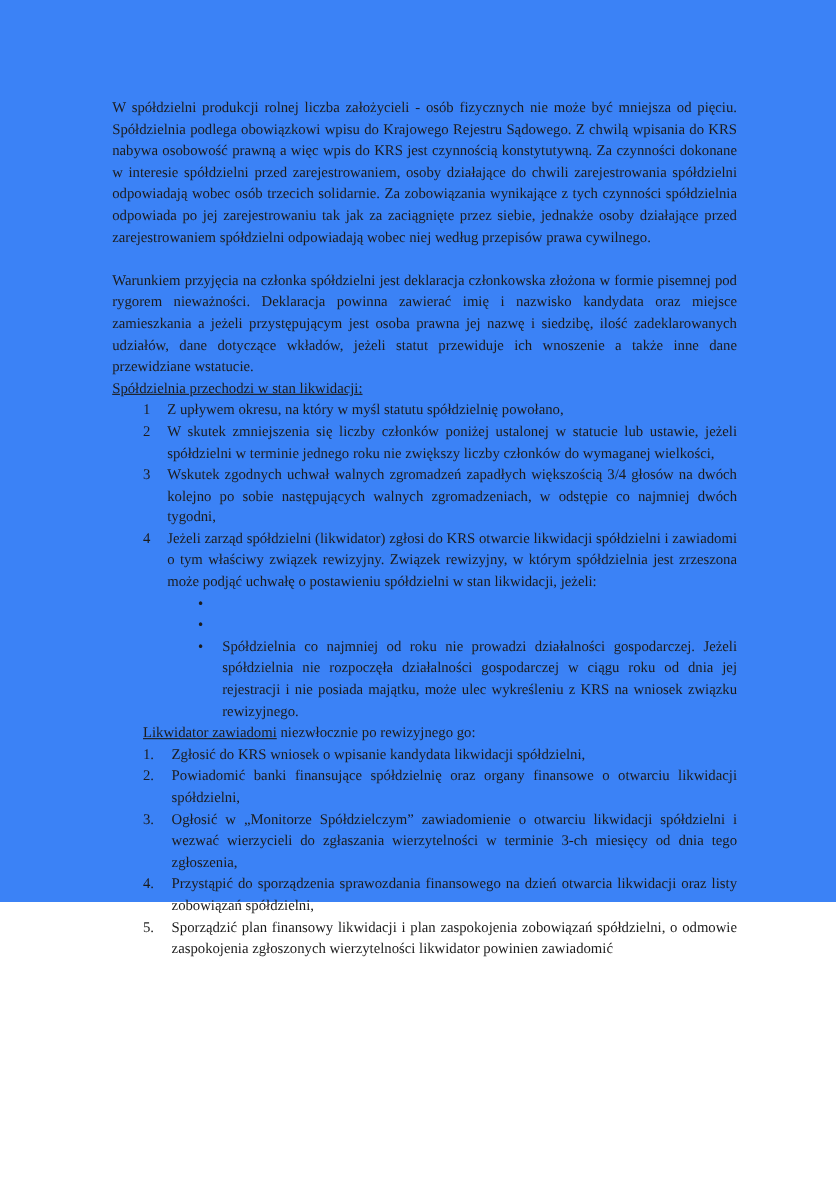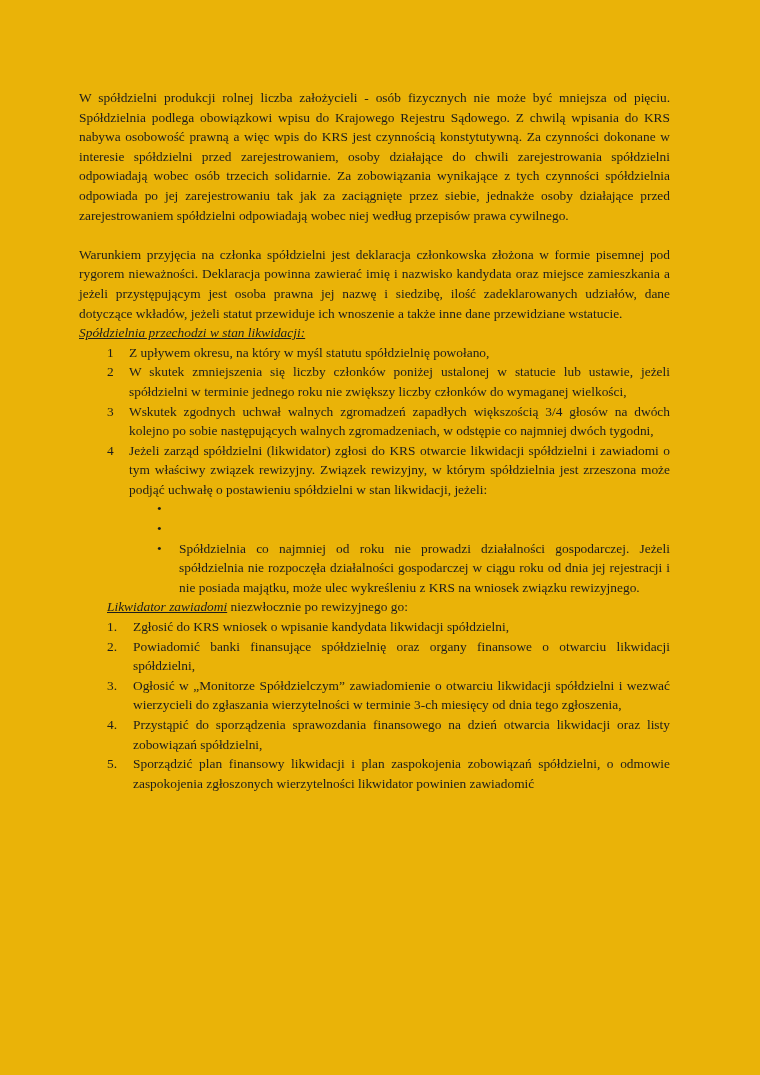--- a/index.html
+++ b/index.html
@@ -10,23 +10,23 @@
   body {
     width: 760px;
     height: 1075px;
     overflow: hidden;
     font-family: "Liberation Serif", "DejaVu Serif", serif;
     color: #1c1c1c;
   }
   .page {
     box-sizing: border-box;
     width: 760px;
-    height: 1075px;
-    padding: 88px 90px 40px 79px;
-    background: #eab308;
+    height: 820px;
+    padding: 88px 90px 40px 102px;
+    background: #3b82f6;
   }
   .page p, .page .li-text, .page .list-intro {
     font-size: 13.4px;
     line-height: 19.6px;
     text-align: justify;
     margin: 0;
   }
   p.para {
     margin-bottom: 19.6px;
   }
@@ -34,21 +34,20 @@
     margin-bottom: 0;
   }
   .section-heading {
     font-size: 13.4px;
     line-height: 19.6px;
     margin: 19.6px 0 0 0;
     text-align: left;
   }
   .underline {
     text-decoration: underline;
-    font-style: italic;
   }
   .olist {
     margin: 0;
   }
   .li {
     display: flex;
     align-items: flex-start;
   }
   .li .marker {
     flex-shrink: 0;

